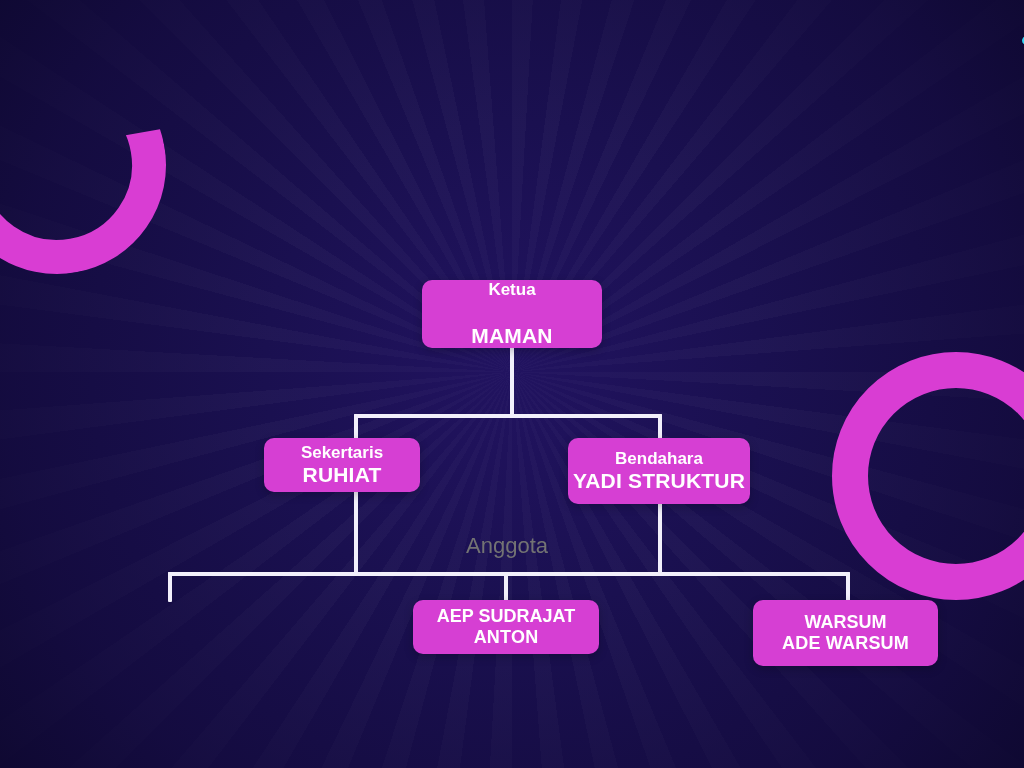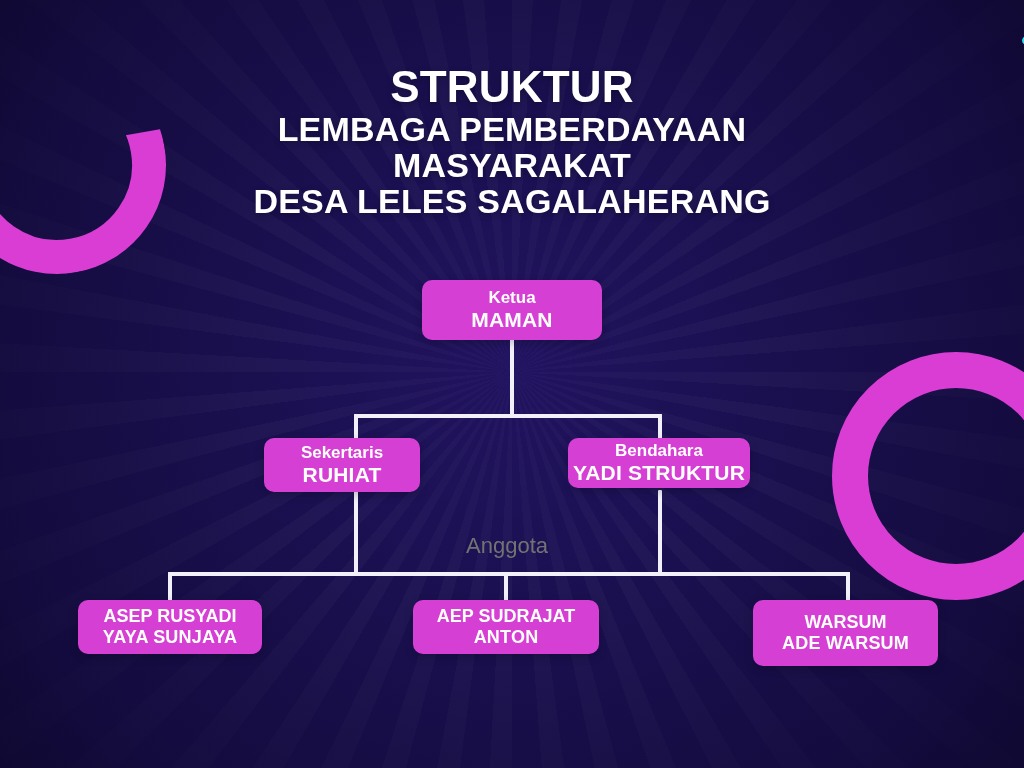--- a/index.html
+++ b/index.html
@@ -198,26 +198,20 @@
     <div class="chev" style="left:205px;top:8px;  color:#e843d8;"></div>
   </div>
 
   <div class="deco chev-wrap chev-bl">
     <div class="chev" style="left:0px;  top:0px;  color:#35d7f5;"></div>
     <div class="chev" style="left:0px;  top:41px; color:#56b8f3;"></div>
     <div class="chev" style="left:0px;  top:82px; color:#7f9bf1;"></div>
     <div class="chev" style="left:0px;  top:123px;color:#9a8bf0;"></div>
   </div>
 
-  <div class="title-block">
-    <div class="title-line title-1">STRUKTUR</div>
-    <div class="title-line title-2">LEMBAGA PEMBERDAYAAN</div>
-    <div class="title-line title-3">MASYARAKAT</div>
-    <div class="title-line title-4">DESA LELES SAGALAHERANG</div>
-  </div>
 
   <div class="line line-v" style="left:510px; top:336px; height:80px;"></div>
 
   <div class="line line-h" style="left:354px; top:414px; width:308px;"></div>
 
   <div class="line line-v" style="left:354px; top:414px; height:26px;"></div>
 
   <div class="line line-v" style="left:658px; top:414px; height:26px;"></div>
 
   <div class="line line-v" style="left:354px; top:490px; height:84px;"></div>
@@ -225,39 +219,35 @@
   <div class="line line-v" style="left:658px; top:490px; height:84px;"></div>
 
   <div class="line line-h" style="left:168px; top:572px; width:682px;"></div>
 
   <div class="line line-v" style="left:168px; top:572px; height:30px;"></div>
   <div class="line line-v" style="left:504px; top:572px; height:30px;"></div>
   <div class="line line-v" style="left:846px; top:572px; height:30px;"></div>
 
   <div class="group-label" style="left:412px; top:533px; width:190px;">Anggota</div>
 
-  <div class="node" style="left:422px; top:280px; width:180px; height:60px;">
+  <div class="node" style="left:422px; top:280px; width:180px; height:68px;justify-content:space-between;">
     <div class="role">Ketua</div>
     <div class="name">MAMAN</div>
   </div>
 
   <div class="node" style="left:264px; top:438px; width:156px; height:54px;">
     <div class="role">Sekertaris</div>
     <div class="name">RUHIAT</div>
   </div>
 
-  <div class="node" style="left:568px; top:438px; width:182px; height:50px;">
+  <div class="node" style="left:568px; top:438px; width:182px; height:66px;">
     <div class="role">Bendahara</div>
     <div class="name">YADI STRUKTUR</div>
   </div>
 
-  <div class="node member" style="left:78px; top:600px; width:184px; height:54px;">
-    <div class="role">ASEP RUSYADI</div>
-    <div class="name">YAYA SUNJAYA</div>
-  </div>
 
   <div class="node member" style="left:413px; top:600px; width:186px; height:54px;">
     <div class="role">AEP SUDRAJAT</div>
     <div class="name">ANTON</div>
   </div>
 
   <div class="node member" style="left:753px; top:600px; width:185px; height:66px;">
     <div class="role">WARSUM</div>
     <div class="name">ADE WARSUM</div>
   </div>

